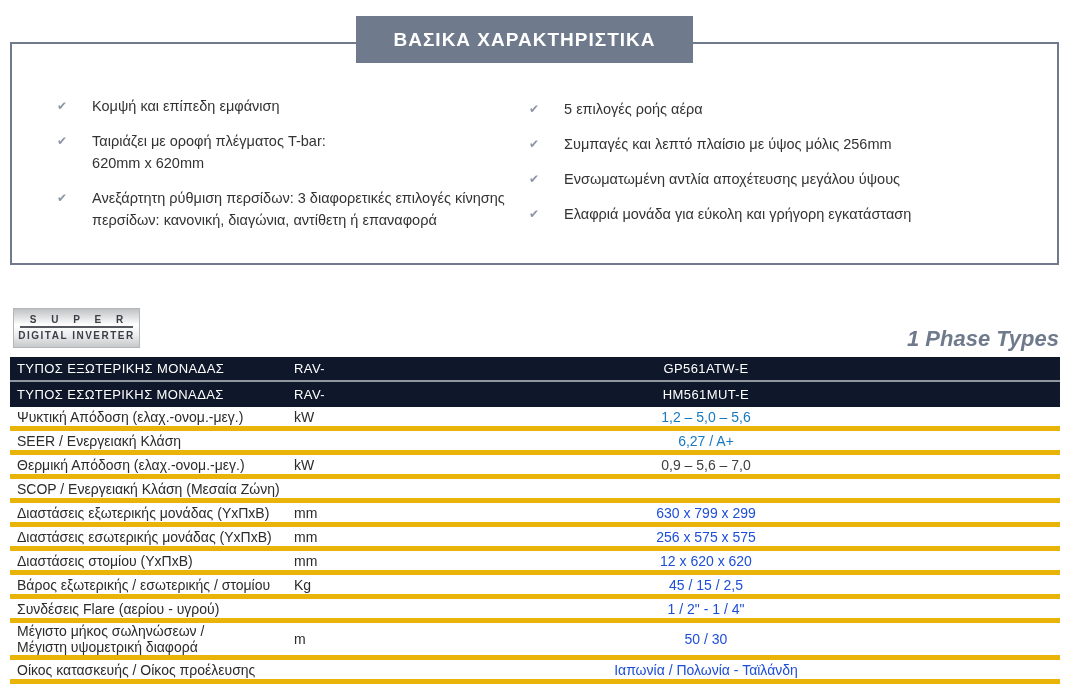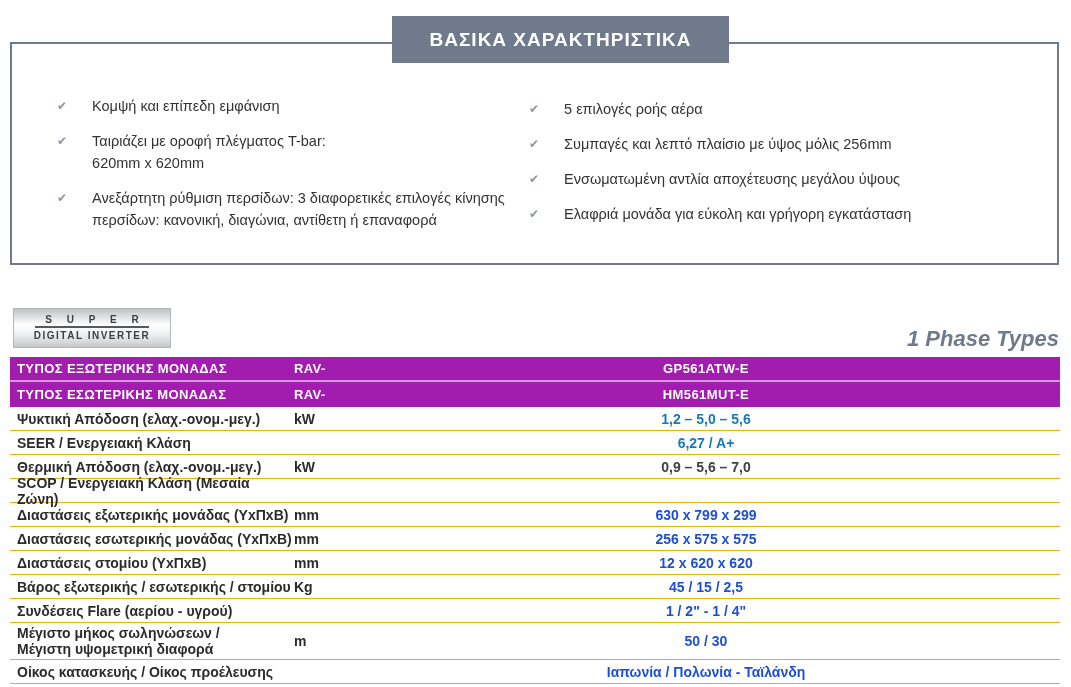--- a/index.html
+++ b/index.html
@@ -3,49 +3,49 @@
 <meta charset="utf-8">
 <style>
   * { margin:0; padding:0; box-sizing:border-box; }
   html,body { width:1071px; height:687px; background:#ffffff;
     font-family:"Liberation Sans","DejaVu Sans",sans-serif; color:#2b2b2b; overflow:hidden; }
   .page { position:relative; width:1071px; height:687px; }
 
   
   .features-box { position:absolute; left:10px; top:42px; width:1049px; height:223px;
     border:2px solid #6f7a8c; background:#fff; }
-  .features-title { position:absolute; left:392px; top:16px; width:337px; height:47px;
+  .features-title { position:absolute; left:356px; top:16px; width:337px; height:47px;
     background:#6f7a8c; color:#fff; display:flex; align-items:center; justify-content:center;
     font-weight:bold; font-size:19px; letter-spacing:1px; z-index:2; }
   .features-cols { display:flex; padding:51px 0 0 45px; }
   .col-left { width:472px; }
   .col-right { flex:1; padding-top:3px; }
   .feat-item { display:flex; gap:11px; margin-bottom:13px; font-size:14.5px;
     line-height:22px; color:#333; }
   .check { color:#8d96a6; font-size:12px; line-height:22px; flex:0 0 auto; }
   .feat-text { white-space:pre-line;margin-left:14px; }
 
   
-  .logo { position:absolute; left:13px; top:308px; width:158px; height:40px;
+  .logo { position:absolute; left:13px; top:308px; width:127px; height:40px;
     background:linear-gradient(180deg,#bfc1c3 0%,#ffffff 42%,#eceef0 68%,#c6c8ca 100%);
     border:1px solid #b3b5b7; display:flex; flex-direction:column; align-items:center;
     justify-content:center; }
   .logo-top { font-size:10px; font-weight:bold; letter-spacing:6px; color:#3b3f45;
     border-bottom:2px solid #55595f; padding:0 4px 1px 10px; line-height:11px; }
   .logo-bottom { font-size:10px; font-weight:bold; letter-spacing:1.5px;
     color:#3b3f45; line-height:14px; margin-top:1px; }
 
   
   .phase-label { position:absolute; right:12px; top:326px; font-size:22px;
     font-weight:bold; font-style:italic; color:#6f7a8c; }
 
   
   .spec-table { position:absolute; left:10px; top:357px; width:1050px; font-size:14px; }
-  .t-row { display:flex; align-items:center; height:24px; border-bottom:1px solid #eab308;font-weight:bold; }
-  .t-row.head { height:25px; background:#a21caf; color:#fff; font-weight:bold;
+  .t-row { display:flex; align-items:center; height:24px; border-bottom:5px solid #eab308; }
+  .t-row.head { height:25px; background:#0f172a; color:#fff; font-weight:normal;
     font-size:13px; letter-spacing:0.4px; border-bottom:none; }
   .t-row.head.first { border-bottom:2px solid rgba(255,255,255,0.55); }
   .t-row.tall { height:37px; }
   .c-label { flex:0 0 284px; padding-left:7px; line-height:16px; white-space:pre-line; }
   .c-unit { flex:0 0 58px; }
   .c-val { flex:1; text-align:center; }
   .c-val[data-color="blue"] { color:#1779c0; }
   .c-val[data-color="red"]  { color:#404040; }
   .c-val[data-color="dark"] { color:#1d4ed8; }
 </style>

